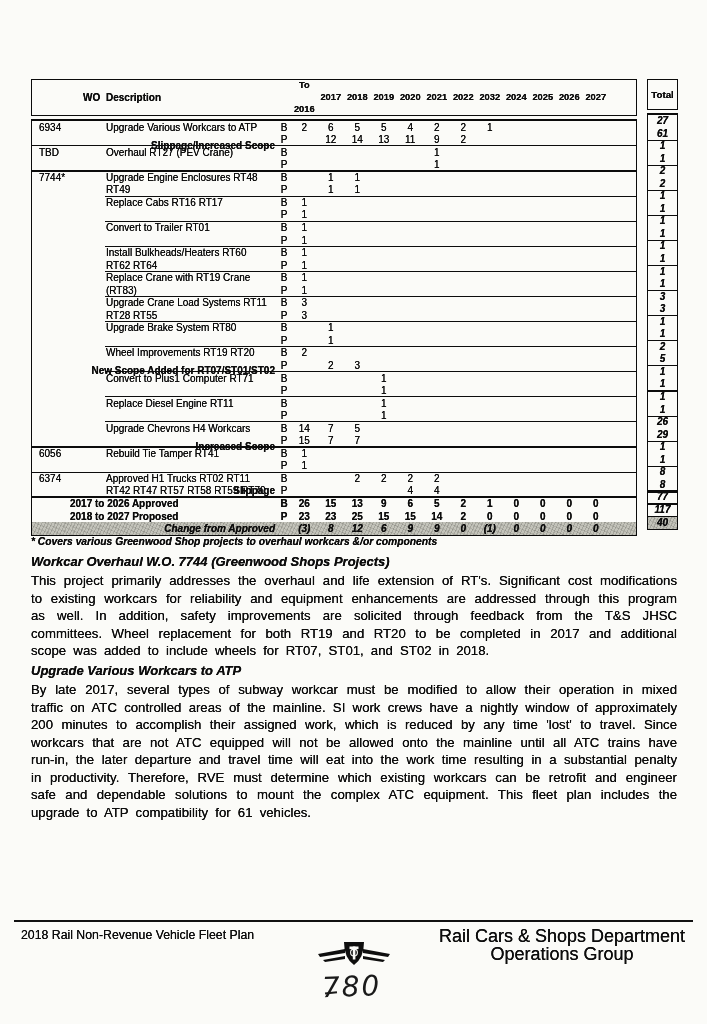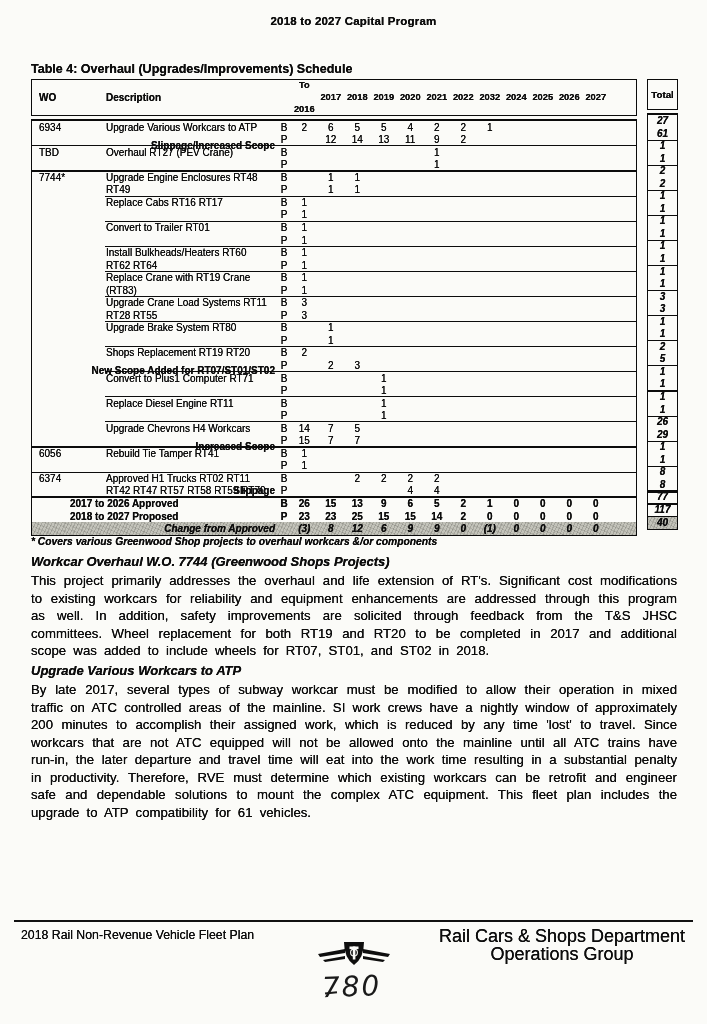--- a/index.html
+++ b/index.html
@@ -14,21 +14,21 @@
     text-shadow:0 0 .4px #000; }
 
   
   .tmain  { position:absolute; left:31px; top:79px; width:606px; }
   .ttotal { position:absolute; left:647px; top:79px; width:31px; }
   .hbox { border:1.6px solid #0b0b0b; height:31px; }
   .bbox { border:1.6px solid #0b0b0b; border-top-width:2px; margin-top:3px; background:#fbfbf8; }
 
   .hgrid, .tl { display:grid; grid-template-columns:73px 172px 14px repeat(12,26.5px); align-items:center; }
   .hgrid { height:100%; font-weight:700; font-size:10px; text-shadow:0 0 .4px #000; }
-  .hcell-wo { padding-left:7px; }
+  .hcell-wo { padding-left:7px;margin-left:44px; }
   .hcell-desc { padding-left:1px; }
   .to16 { text-align:center; font-size:9.3px; line-height:1.12; display:flex; flex-direction:column; justify-content:center;gap:14px; }
   .yhead { text-align:center; font-size:9.3px; }
 
   .tl { height:12.55px; position:relative; font-size:10px; text-shadow:0 0 .35px #000; }
   .c-wo { padding-left:7px; }
   .c-desc { position:relative; padding-left:1px; white-space:nowrap; }
   .dright { position:absolute; right:2px; top:0; font-weight:700; white-space:nowrap; }
   .c-bp { text-align:center; }
   .c-v { text-align:center; }
@@ -70,23 +70,21 @@
   .pagenum-wrap { position:absolute; left:322px; top:970px; width:70px; height:44px; transform:rotate(-2deg); }
   .pagenum { font-family:"DejaVu Sans", sans-serif; font-size:28px; font-weight:400; color:#1a1a1a;
     letter-spacing:2px; font-style:italic; }
   .sevenbar { position:absolute; left:3px; top:21px; width:12px; height:2px; background:#1a1a1a; transform:rotate(-4deg); }
 </style>
 </head>
 <body>
 
 <div class="page">
 
-  <div class="top-header">2018 to 2027 Capital Program</div>
-
-  <div class="table-title">Table 4:  Overhaul (Upgrades/Improvements) Schedule</div>
+
 
   <div class="tmain">
     <div class="hbox hgrid">
       <span class="hcell-wo">WO</span>
       <span class="hcell-desc">Description</span>
       <span></span>
       <span class="to16">
           <span>To</span>
           <span>2016</span>
         </span>
@@ -407,21 +405,21 @@
           <span class="c-v"></span>
           <span class="c-v"></span>
           <span class="c-v"></span>
           <span class="c-v"></span>
           <span class="c-v"></span>
           <span class="c-v"></span>
           <span class="c-v"></span>
         </div>
         <div class="tl sep-indent">
           <span class="c-wo"></span>
-          <span class="c-desc"><span>Shops Replacement RT19 RT20</span></span>
+          <span class="c-desc"><span>Wheel Improvements RT19 RT20</span></span>
           <span class="c-bp">B</span>
           <span class="c-v">2</span>
           <span class="c-v"></span>
           <span class="c-v"></span>
           <span class="c-v"></span>
           <span class="c-v"></span>
           <span class="c-v"></span>
           <span class="c-v"></span>
           <span class="c-v"></span>
           <span class="c-v"></span>

